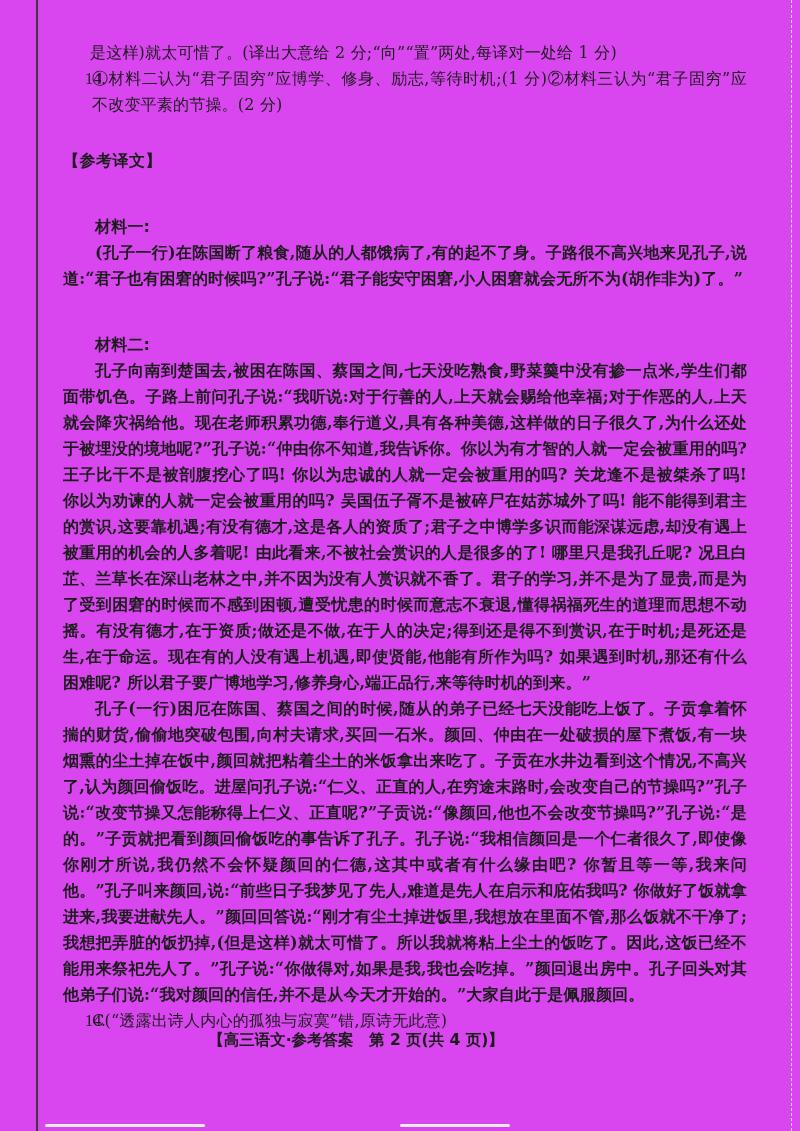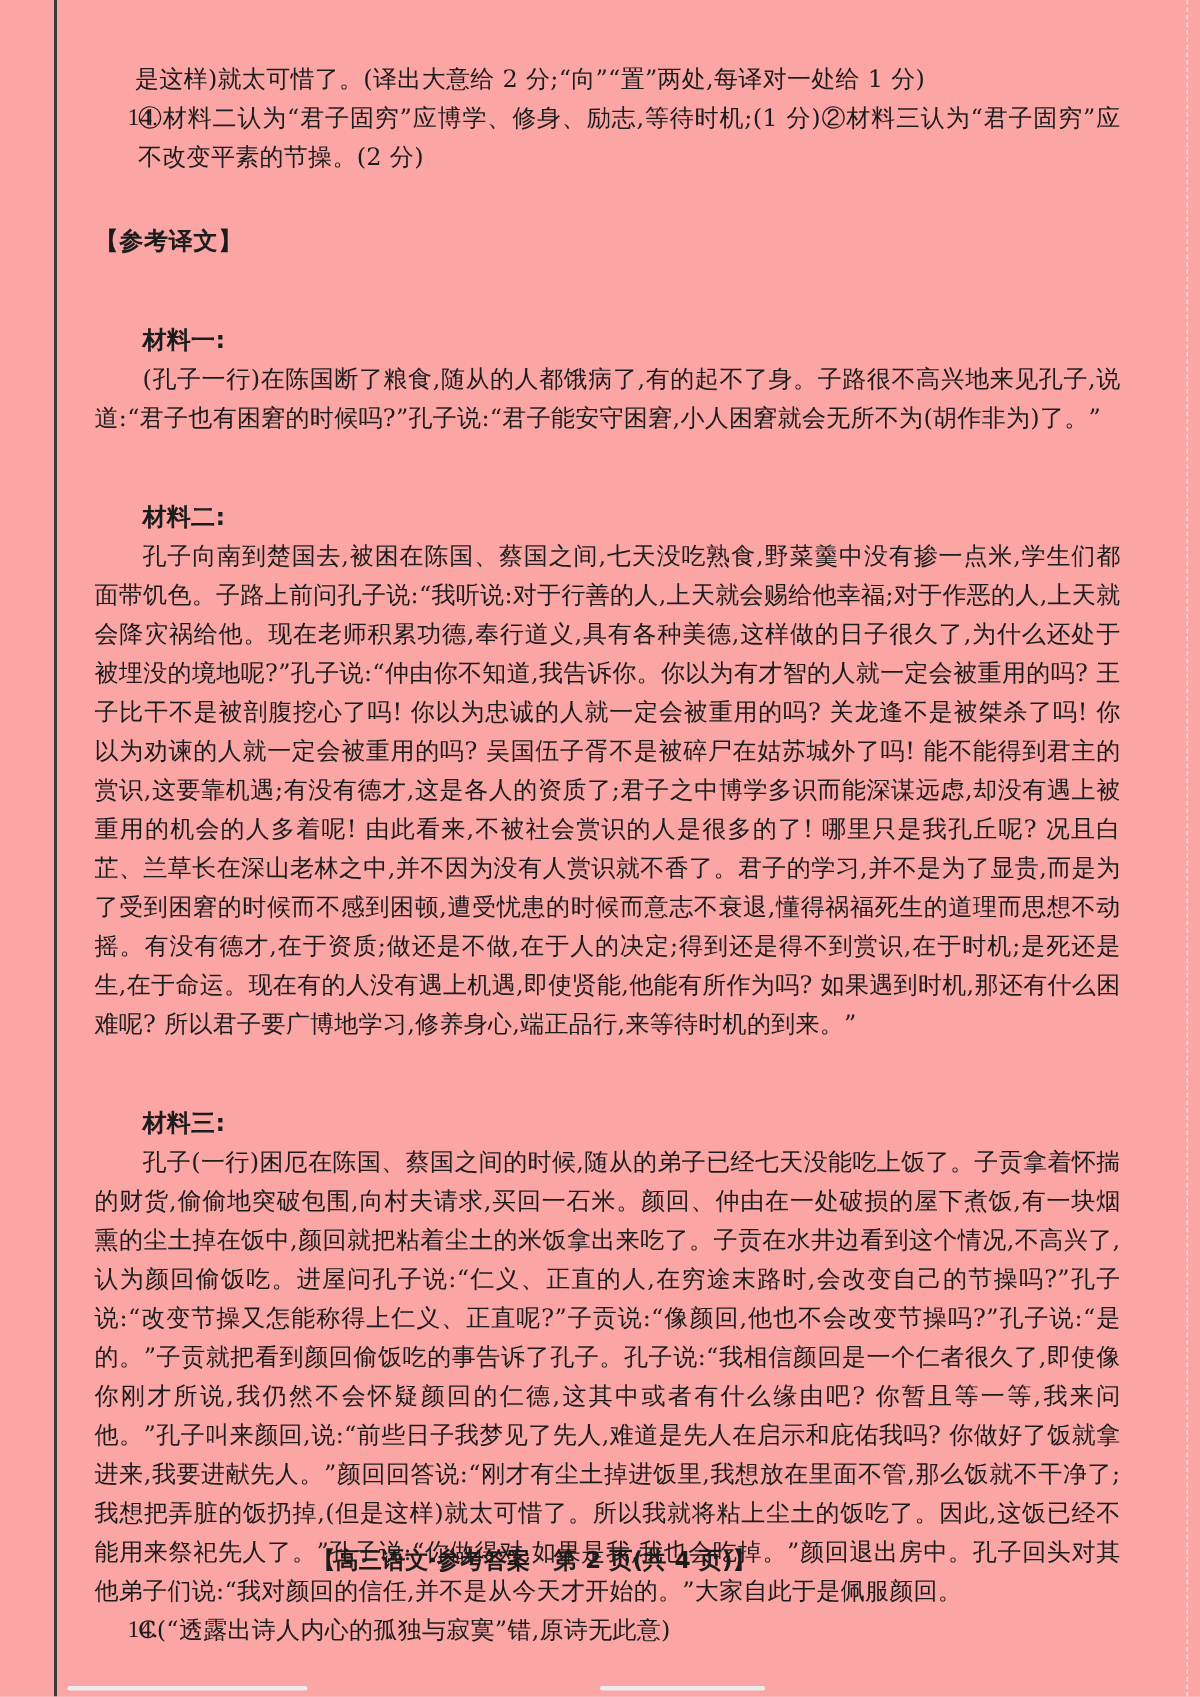--- a/index.html
+++ b/index.html
@@ -4,21 +4,21 @@
 <style>
   html, body { margin: 0; padding: 0; }
   body {
     width: 800px; height: 1131px;
     background: #f2f2f2;
     font-family: "DejaVu Serif", serif;
   }
   .page {
     position: relative;
     width: 800px; height: 1131px;
-    background: #fca5a5;
+    background: #d946ef;
     overflow: hidden;
     color: #1c1c1c;
   }
   .edge-left {
     position: absolute; left: 36px; top: 0;
     width: 2px; height: 1131px;
     background: #3b3b3b;
   }
   .edge-right {
     position: absolute; right: 8px; top: 0;
@@ -49,21 +49,21 @@
     font-family: "DejaVu Sans", sans-serif;
     letter-spacing: 0.5px;
     margin-top: 30px;
   }
   .mat-label {
     font-weight: bold;
     font-family: "DejaVu Sans", sans-serif;
     text-indent: 2em;
     margin-top: 40px;
   }
-  .para { text-indent: 2em; }
+  .para { text-indent: 2em; font-weight: bold; }
   .footer {
     position: absolute; left: 0; top: 1027px; width: 712px;
     text-align: center;
     font-weight: bold;
     font-family: "DejaVu Sans", sans-serif;
     font-size: 15.5px; line-height: 26px;
     color: #1c1c1c;
   }
 </style>
 </head>
@@ -85,21 +85,20 @@
     </div>
 
     <div class="heading">【参考译文】</div>
 
     <div class="mat-label">材料一:</div>
     <div class="para">(孔子一行)在陈国断了粮食,随从的人都饿病了,有的起不了身。子路很不高兴地来见孔子,说道:“君子也有困窘的时候吗?”孔子说:“君子能安守困窘,小人困窘就会无所不为(胡作非为)了。”</div>
 
     <div class="mat-label">材料二:</div>
     <div class="para">孔子向南到楚国去,被困在陈国、蔡国之间,七天没吃熟食,野菜羹中没有掺一点米,学生们都面带饥色。子路上前问孔子说:“我听说:对于行善的人,上天就会赐给他幸福;对于作恶的人,上天就会降灾祸给他。现在老师积累功德,奉行道义,具有各种美德,这样做的日子很久了,为什么还处于被埋没的境地呢?”孔子说:“仲由你不知道,我告诉你。你以为有才智的人就一定会被重用的吗? 王子比干不是被剖腹挖心了吗! 你以为忠诚的人就一定会被重用的吗? 关龙逢不是被桀杀了吗! 你以为劝谏的人就一定会被重用的吗? 吴国伍子胥不是被碎尸在姑苏城外了吗! 能不能得到君主的赏识,这要靠机遇;有没有德才,这是各人的资质了;君子之中博学多识而能深谋远虑,却没有遇上被重用的机会的人多着呢! 由此看来,不被社会赏识的人是很多的了! 哪里只是我孔丘呢? 况且白芷、兰草长在深山老林之中,并不因为没有人赏识就不香了。君子的学习,并不是为了显贵,而是为了受到困窘的时候而不感到困顿,遭受忧患的时候而意志不衰退,懂得祸福死生的道理而思想不动摇。有没有德才,在于资质;做还是不做,在于人的决定;得到还是得不到赏识,在于时机;是死还是生,在于命运。现在有的人没有遇上机遇,即使贤能,他能有所作为吗? 如果遇到时机,那还有什么困难呢? 所以君子要广博地学习,修养身心,端正品行,来等待时机的到来。”</div>
 
-    <div class="mat-label">材料三:</div>
     <div class="para">孔子(一行)困厄在陈国、蔡国之间的时候,随从的弟子已经七天没能吃上饭了。子贡拿着怀揣的财货,偷偷地突破包围,向村夫请求,买回一石米。颜回、仲由在一处破损的屋下煮饭,有一块烟熏的尘土掉在饭中,颜回就把粘着尘土的米饭拿出来吃了。子贡在水井边看到这个情况,不高兴了,认为颜回偷饭吃。进屋问孔子说:“仁义、正直的人,在穷途末路时,会改变自己的节操吗?”孔子说:“改变节操又怎能称得上仁义、正直呢?”子贡说:“像颜回,他也不会改变节操吗?”孔子说:“是的。”子贡就把看到颜回偷饭吃的事告诉了孔子。孔子说:“我相信颜回是一个仁者很久了,即使像你刚才所说,我仍然不会怀疑颜回的仁德,这其中或者有什么缘由吧? 你暂且等一等,我来问他。”孔子叫来颜回,说:“前些日子我梦见了先人,难道是先人在启示和庇佑我吗? 你做好了饭就拿进来,我要进献先人。”颜回回答说:“刚才有尘土掉进饭里,我想放在里面不管,那么饭就不干净了;我想把弄脏的饭扔掉,(但是这样)就太可惜了。所以我就将粘上尘土的饭吃了。因此,这饭已经不能用来祭祀先人了。”孔子说:“你做得对,如果是我,我也会吃掉。”颜回退出房中。孔子回头对其他弟子们说:“我对颜回的信任,并不是从今天才开始的。”大家自此于是佩服颜回。</div>
 
     <div class="hang">
       <span class="num">14.</span>
       <span>C(“透露出诗人内心的孤独与寂寞”错,原诗无此意)</span>
     </div>
 
   </div>
 
   <div class="footer">【高三语文·参考答案　第 2 页(共 4 页)】</div>

